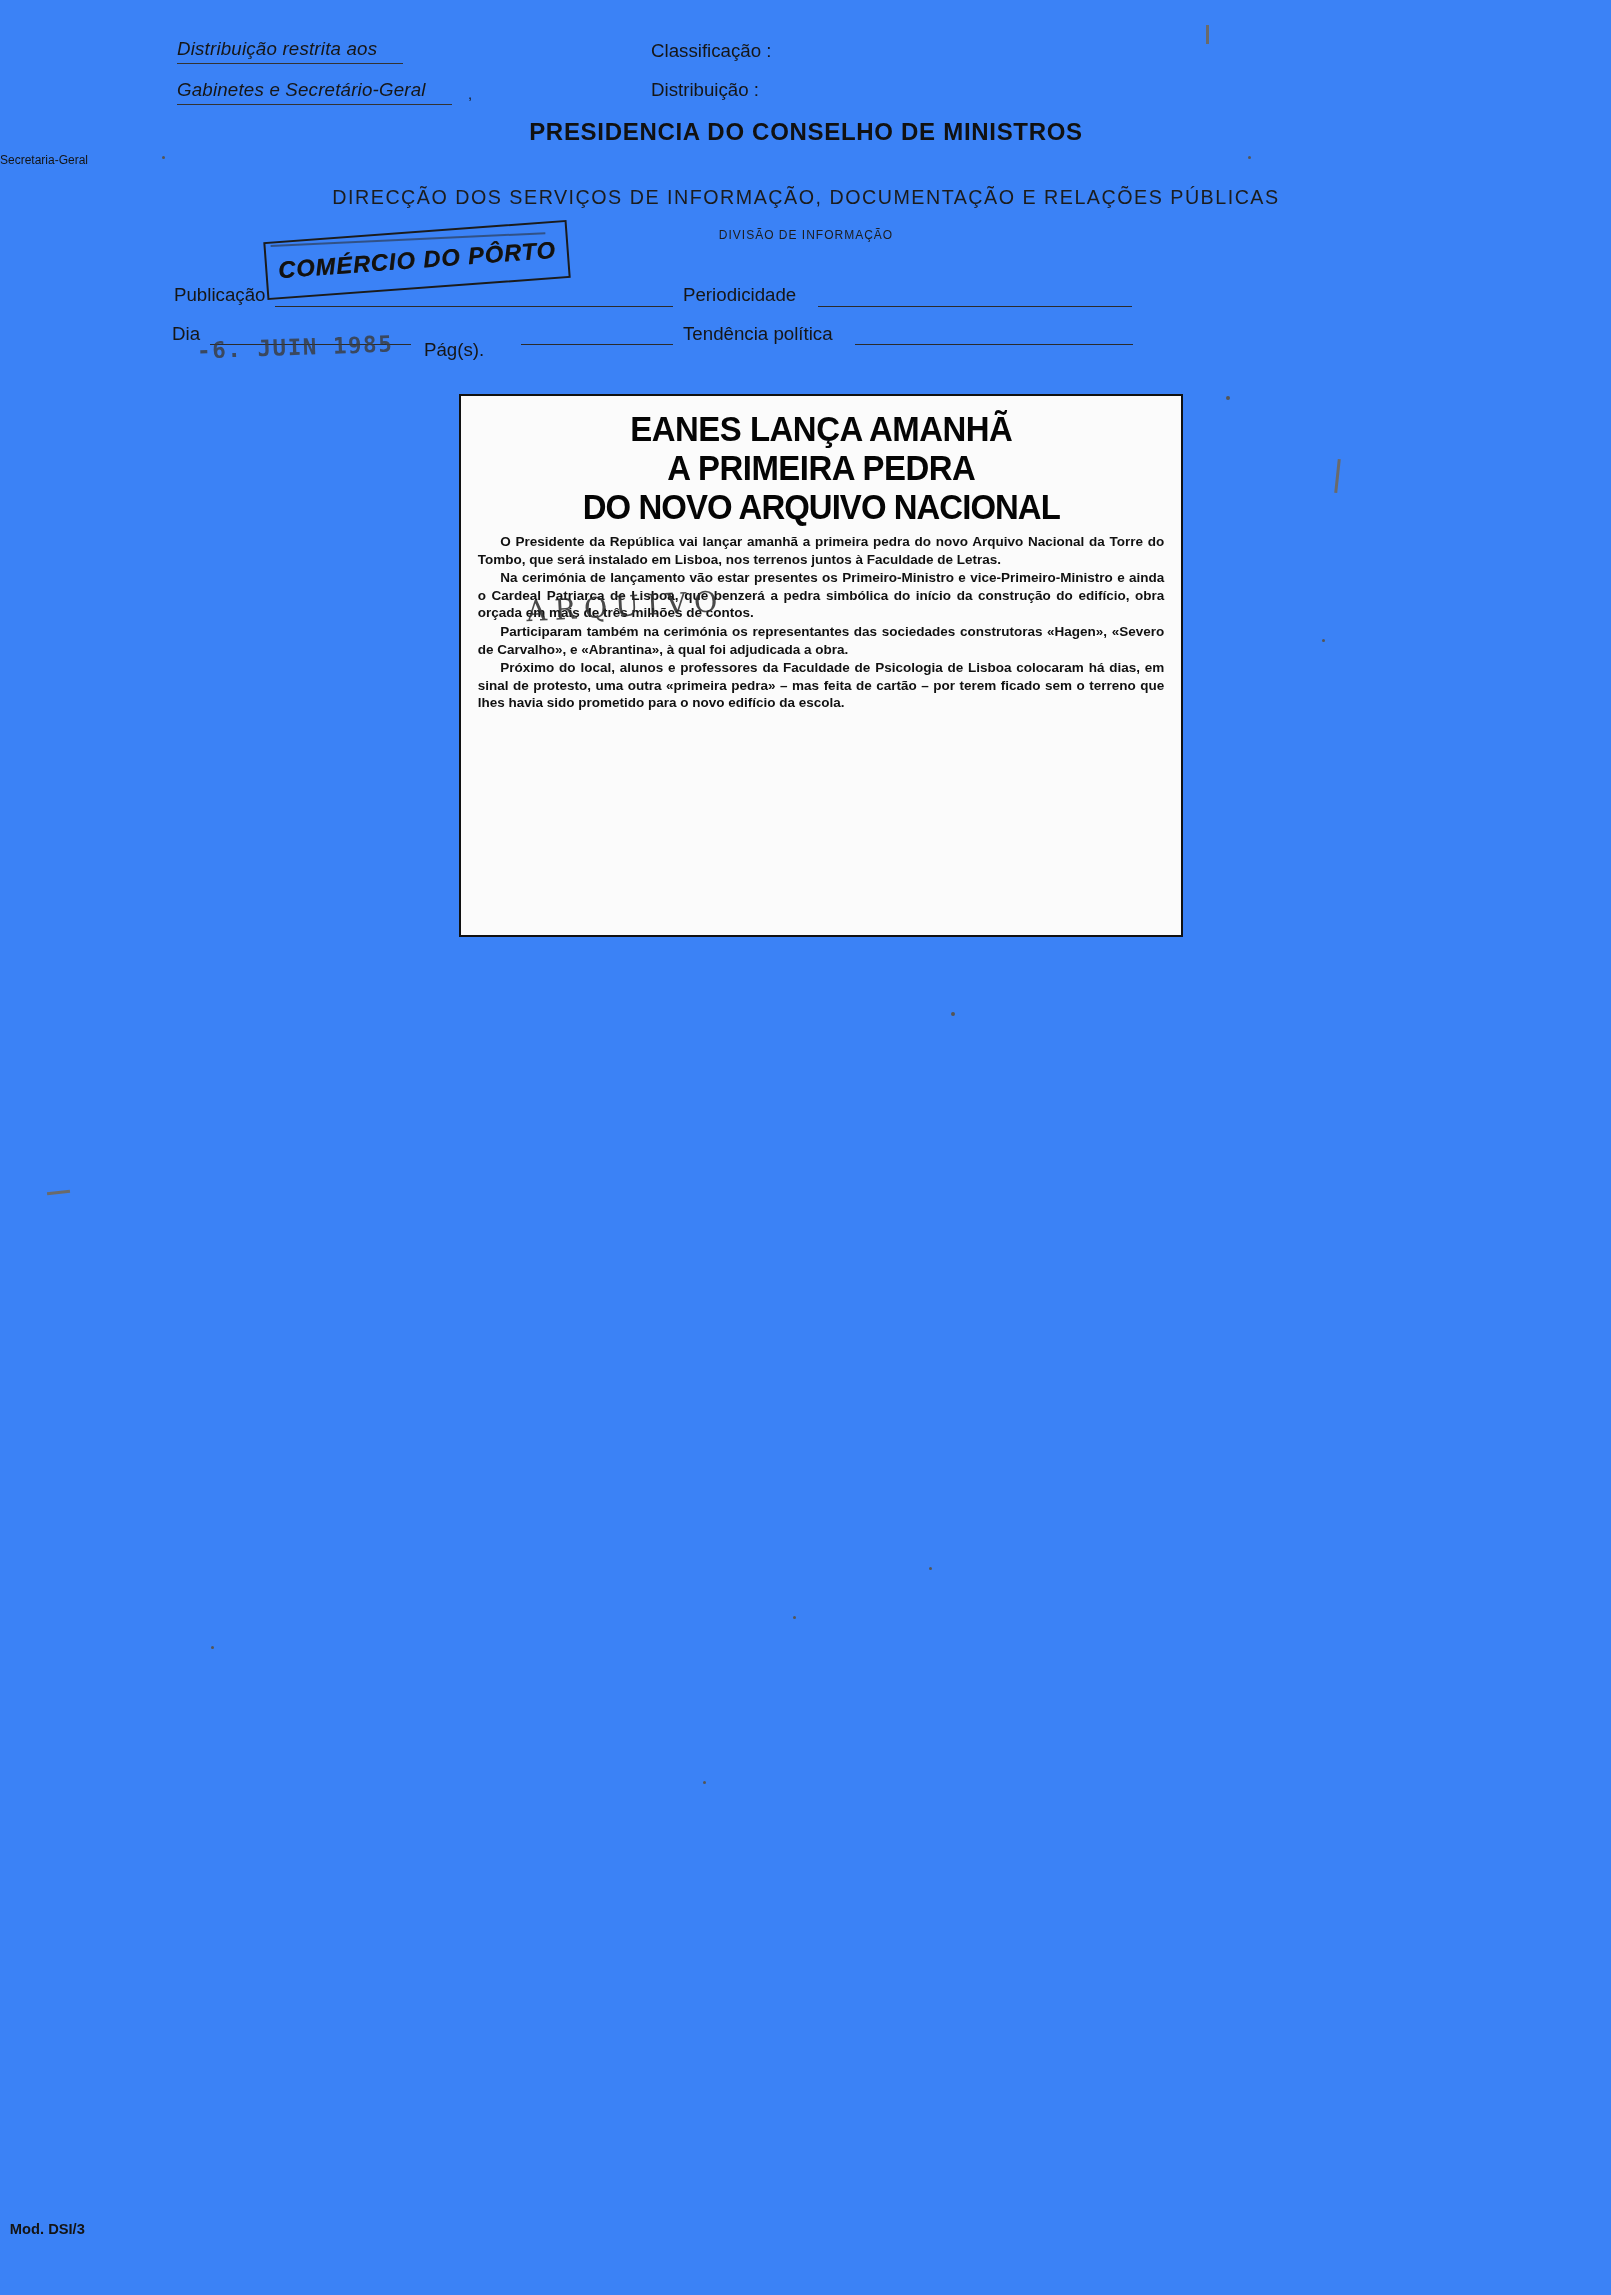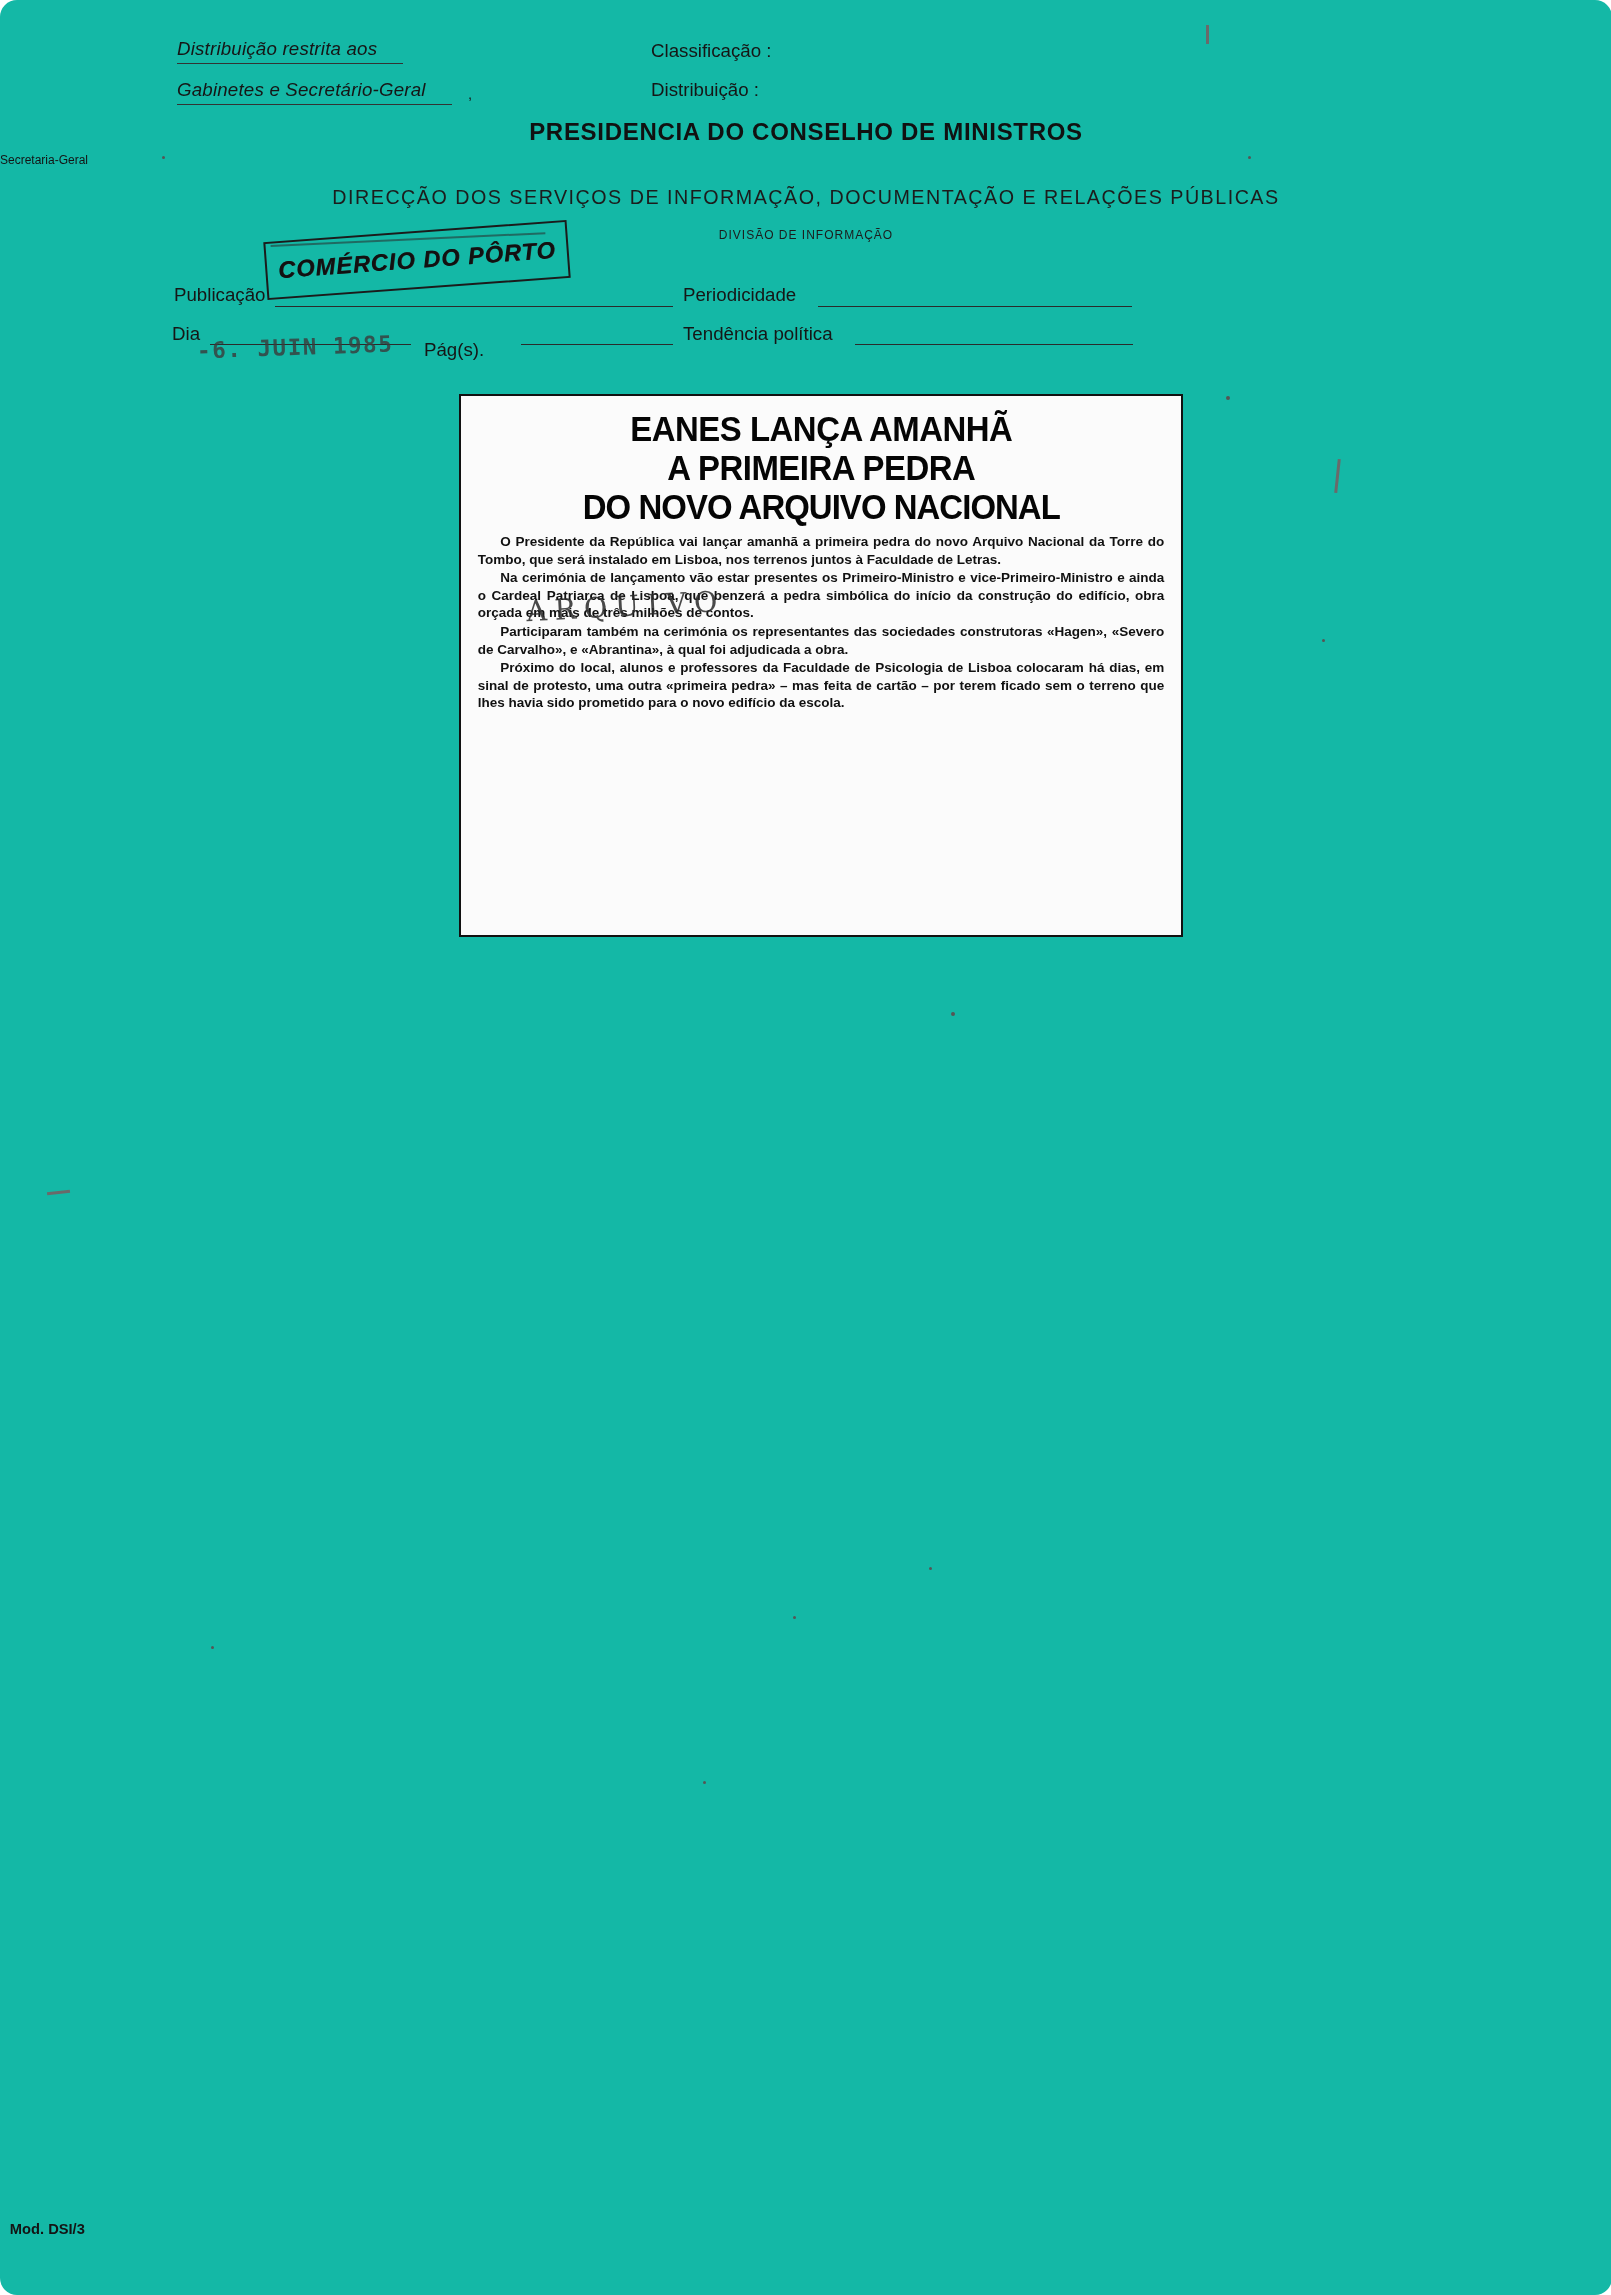--- a/index.html
+++ b/index.html
@@ -12,22 +12,21 @@
     height: 2295px;
     position: relative;
     font-family: "Liberation Sans", sans-serif;
     color: #1a1a1a;
     overflow: hidden;
   }
 
   .page {
     position: absolute;
     inset: 0;
-    background: #14b8a6;
-    border-radius: 17px;
+    background: #3b82f6;
   }
 
   
   .form-area {
     position: absolute;
     left: 0;
     top: 0;
     width: 1612px;
     height: 442px;
   }

